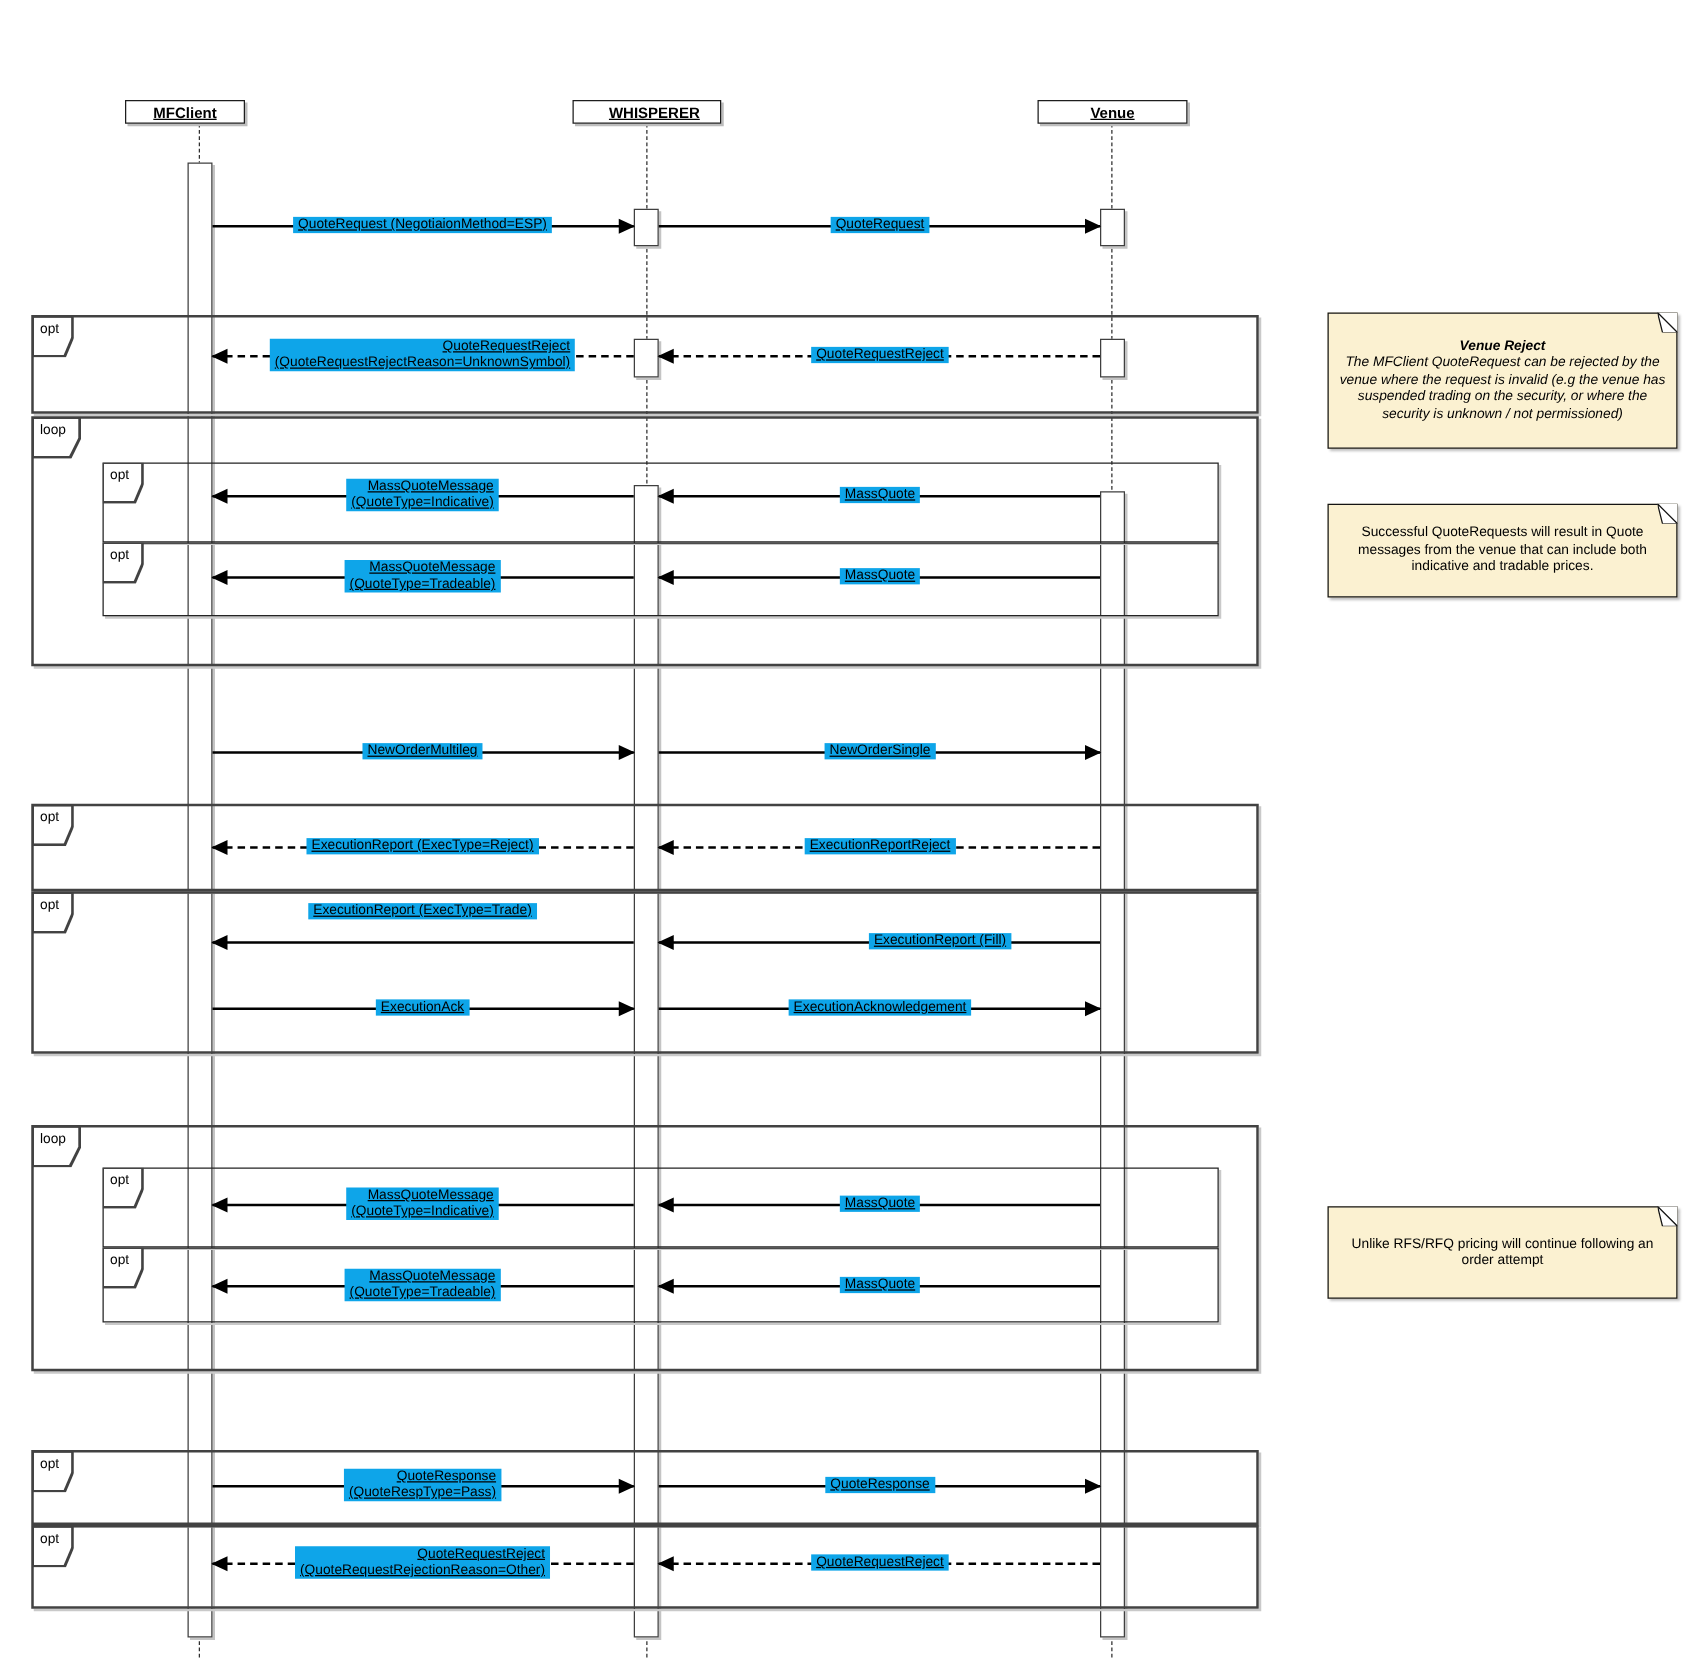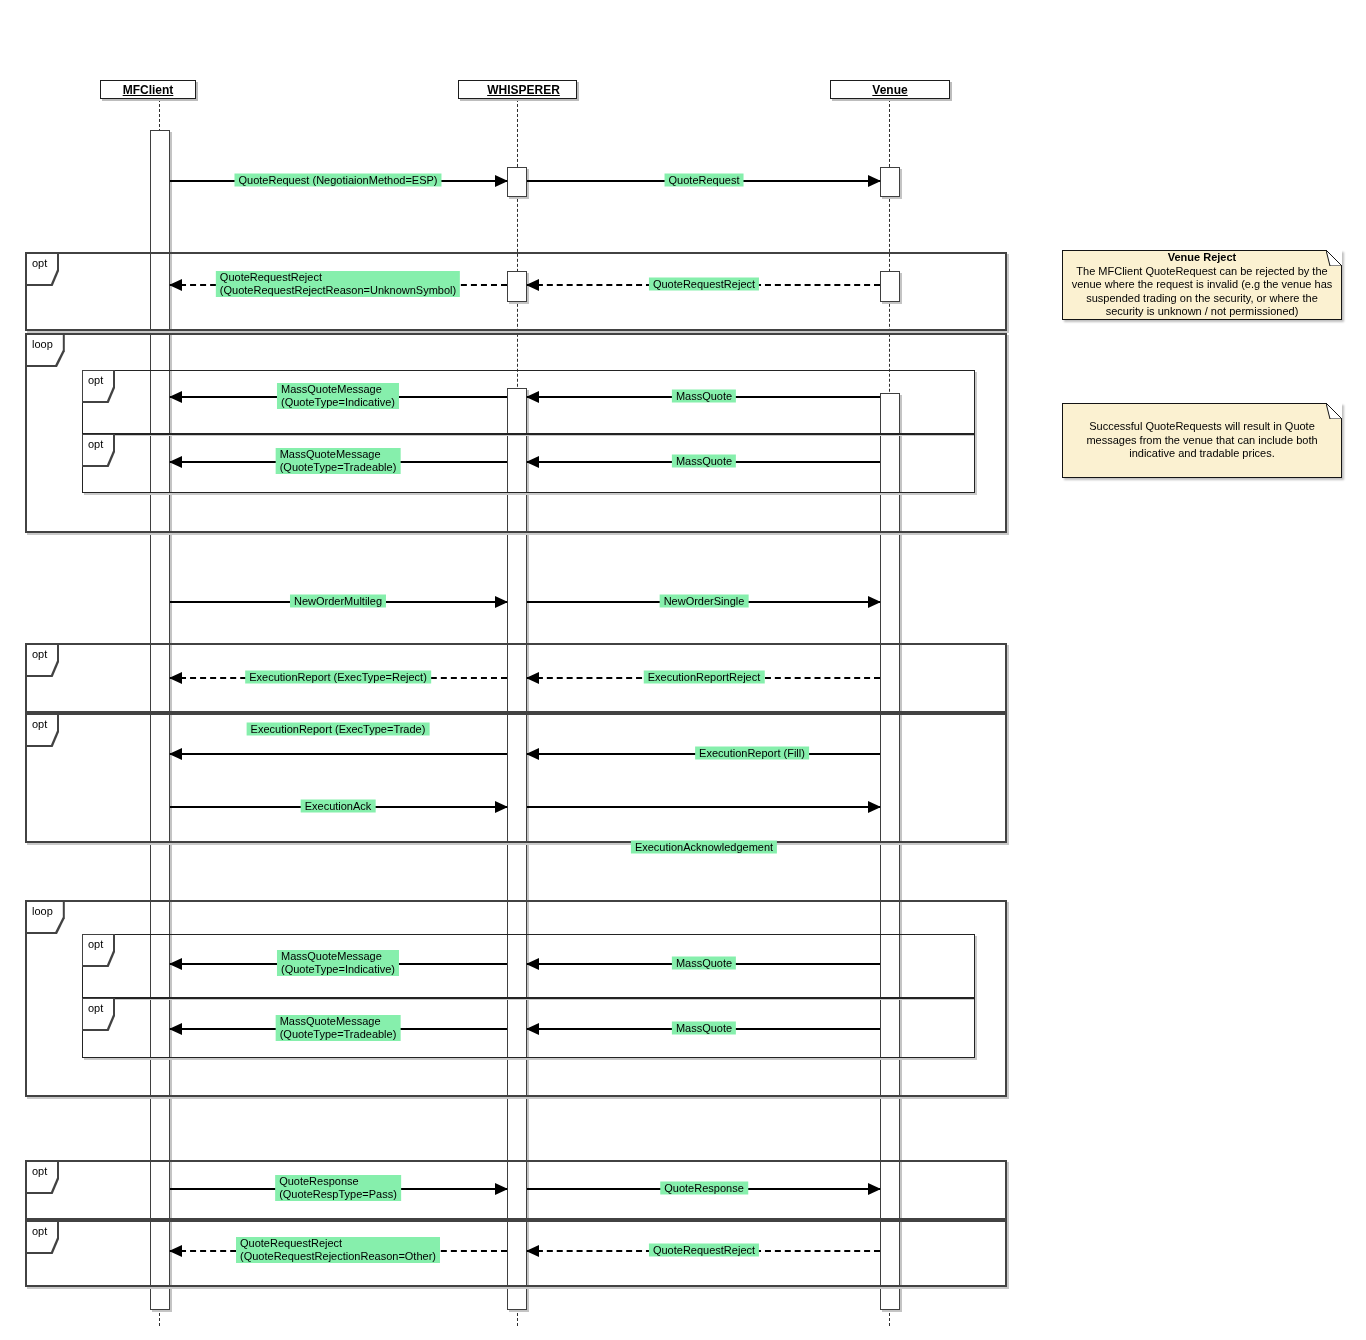--- a/index.html
+++ b/index.html
@@ -28,22 +28,22 @@
   .ftab::after{content:"";position:absolute;top:1px;left:1px;right:2px;bottom:2px;background:#fff;
                clip-path:polygon(0 0,100% 0,100% 50%,79% 100%,0 100%);}
   .ftab span{position:relative;z-index:2;font-size:11px;line-height:19px;padding:0 12px 0 6px;display:inline-block;}
 
   
   .msg{position:absolute;height:0;border-top:2px solid #000;z-index:5;}
   .msg.dashed{border-top-style:dashed;}
   .ah{position:absolute;top:-7px;width:0;height:0;border-style:solid;display:block;}
   .ah.right{right:-1px;border-width:6px 0 6px 13px;border-color:transparent transparent transparent #000;}
   .ah.left{left:-1px;border-width:6px 13px 6px 0;border-color:transparent #000 transparent transparent;}
-  .msg-label{position:absolute;transform:translate(-50%,-50%);background:#86efac;text-align:left;
-             font-size:11px;line-height:13px;white-space:pre-line;z-index:6;padding:0 4px;}
+  .msg-label{position:absolute;transform:translate(-50%,-50%);background:#0ea5e9;text-align:right;
+             font-size:11px;line-height:13px;white-space:pre-line;z-index:6;padding:0 4px;text-decoration:underline;}
 
   
   .note{position:absolute;width:280px;background:#FBF1D1;border:1px solid #141414;
         box-shadow:2px 2px 2px #bfbfbf;z-index:8;font-size:11px;line-height:13.5px;text-align:center;
         padding:2px 8px;box-sizing:border-box;display:flex;flex-direction:column;justify-content:center;}
   .note-title{font-weight:bold;}
   .dogear{position:absolute;top:-1px;right:-1px;width:16px;height:16px;z-index:9;}
 </style>
 </head>
 <body>
@@ -172,21 +172,21 @@
     </div>
   <div class="msg-label" style="left:704px;top:753px;margin-left:48px;">ExecutionReport (Fill)</div>
 
   <div class="msg" style="left:170px;top:806px;width:337px;">
       <span class="ah right"></span>
     </div>
   <div class="msg-label" style="left:338px;top:806px;">ExecutionAck</div>
   <div class="msg" style="left:527px;top:806px;width:353px;">
       <span class="ah right"></span>
     </div>
-  <div class="msg-label" style="left:704px;top:806px;margin-top:41px;">ExecutionAcknowledgement</div>
+  <div class="msg-label" style="left:704px;top:806px;">ExecutionAcknowledgement</div>
 
   <div class="msg" style="left:170px;top:963px;width:337px;">
       <span class="ah left"></span>
     </div>
   <div class="msg-label" style="left:338px;top:963px;">MassQuoteMessage
 (QuoteType=Indicative)</div>
   <div class="msg" style="left:527px;top:963px;width:353px;">
       <span class="ah left"></span>
     </div>
   <div class="msg-label" style="left:704px;top:963px;">MassQuote</div>
@@ -214,29 +214,36 @@
   <div class="msg dashed" style="left:170px;top:1250px;width:337px;">
       <span class="ah left"></span>
     </div>
   <div class="msg-label" style="left:338px;top:1250px;">QuoteRequestReject
 (QuoteRequestRejectionReason=Other)</div>
   <div class="msg dashed" style="left:527px;top:1250px;width:353px;">
       <span class="ah left"></span>
     </div>
   <div class="msg-label" style="left:704px;top:1250px;">QuoteRequestReject</div>
 
-  <div class="note" style="left:1062px;top:250px;height:70px;">
+  <div class="note" style="left:1062px;top:250px;height:109px;font-style:italic;">
     <svg class="dogear" width="16" height="16" viewBox="0 0 16 16">
       <polygon points="0,0 16,0 16,16" fill="#ffffff"></polygon>
       <polygon points="0,0 16,16 4,16" fill="#ffffff" stroke="#141414" stroke-width="1"></polygon>
     </svg>
     <div class="note-title">Venue Reject</div>
     <div class="note-body">The MFClient QuoteRequest can be rejected by the venue where the request is invalid (e.g the venue has suspended trading on the security, or where the security is unknown / not permissioned)</div>
   </div>
   <div class="note" style="left:1062px;top:403px;height:75px;">
     <svg class="dogear" width="16" height="16" viewBox="0 0 16 16">
       <polygon points="0,0 16,0 16,16" fill="#ffffff"></polygon>
       <polygon points="0,0 16,16 4,16" fill="#ffffff" stroke="#141414" stroke-width="1"></polygon>
     </svg>
     <div class="note-body">Successful QuoteRequests will result in Quote messages from the venue that can include both indicative and tradable prices.</div>
   </div>
+  <div class="note" style="left:1062px;top:965px;height:74px;">
+    <svg class="dogear" width="16" height="16" viewBox="0 0 16 16">
+      <polygon points="0,0 16,0 16,16" fill="#ffffff"></polygon>
+      <polygon points="0,0 16,16 4,16" fill="#ffffff" stroke="#141414" stroke-width="1"></polygon>
+    </svg>
+    <div class="note-body">Unlike RFS/RFQ pricing will continue following an order attempt</div>
+  </div>
 
 </div>
 
 </body></html>

